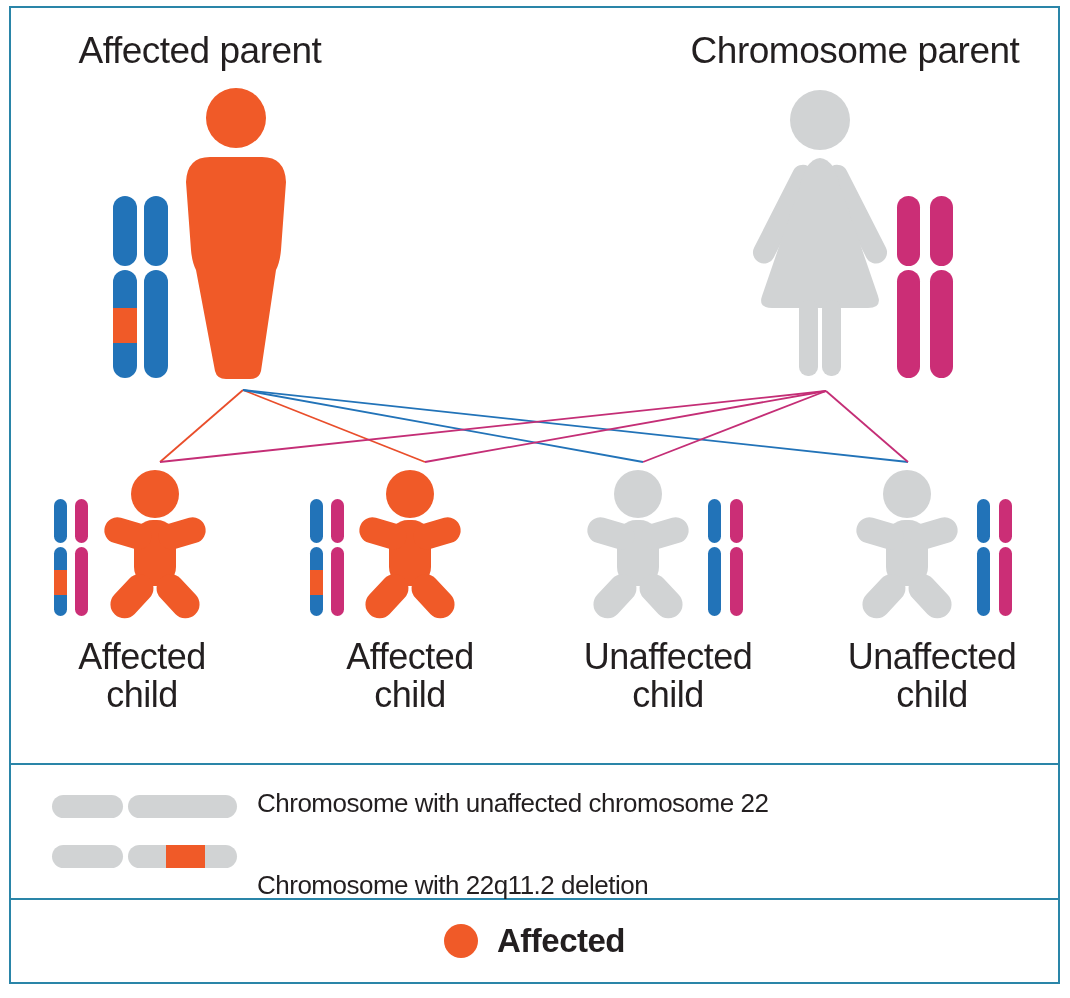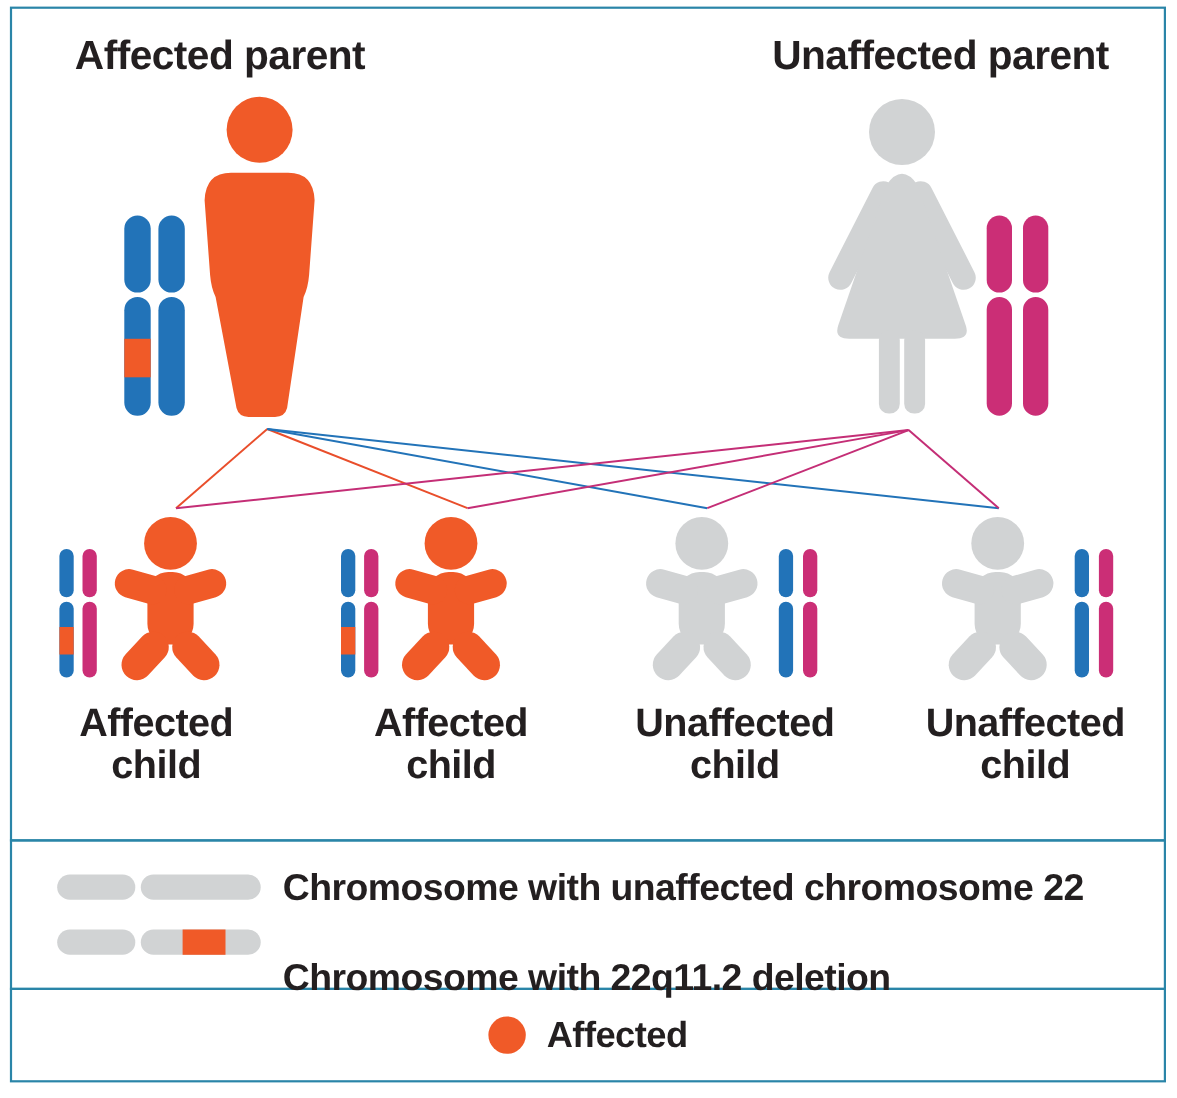--- a/index.html
+++ b/index.html
@@ -5,26 +5,26 @@
   html,body{margin:0;padding:0;background:#fff;}
   body{
     width:1070px;height:998px;position:relative;overflow:hidden;
     font-family:"Liberation Sans", sans-serif;color:#231F20;
   }
   .box{position:absolute;border:2px solid #2A85A8;background:transparent;box-sizing:border-box;}
   #box-main{left:9px;top:6px;width:1051px;height:759px;}
   #box-legend{left:9px;top:763px;width:1051px;height:137px;}
   #box-footer{left:9px;top:898px;width:1051px;height:86px;display:flex;align-items:center;justify-content:center;gap:19px;}
   svg.layer{position:absolute;left:0;top:0;z-index:2;pointer-events:none;}
-  .txt{position:absolute;z-index:3;font-weight:700;}
+  .txt{position:absolute;z-index:3;font-weight:400;}
   .parent-title{top:30px;width:330px;text-align:center;font-size:37px;letter-spacing:-0.5px;}
   #title-affected{left:35px;}
   #title-unaffected{left:690px;}
   .child-label{top:638px;width:240px;text-align:center;font-size:36px;line-height:1.06;white-space:pre-line;letter-spacing:-0.5px;}
-  .legend-label{left:257px;font-size:34px;line-height:1;letter-spacing:-0.5px;}
+  .legend-label{left:257px;font-size:26px;line-height:1;letter-spacing:-0.5px;}
   #legend-row1{top:790px;}
   #legend-row2{top:840px;margin-top:32px;}
   .footer-dot{width:34px;height:34px;border-radius:50%;background:#F05A28;flex:0 0 auto;}
   .footer-label{font-size:33px;font-weight:700;letter-spacing:-0.5px;}
 </style>
 </head>
 <body>
 
 <div class="box" id="box-main"></div>
 <div class="box" id="box-legend"></div>
@@ -142,21 +142,21 @@
     <rect x="128" y="795" width="109" height="23" rx="11.5"></rect>
   </g>
   <g fill="#D1D3D4">
     <rect x="52" y="845" width="71" height="23" rx="11.5"></rect>
     <rect x="128" y="845" width="109" height="23" rx="11.5"></rect>
     <rect x="166" y="845" width="39" height="23" fill="#F05A28"></rect>
   </g>
 </svg>
 
 <div class="txt parent-title" id="title-affected">Affected parent</div>
-<div class="txt parent-title" id="title-unaffected">Unaffected parent</div>
+<div class="txt parent-title" id="title-unaffected">Chromosome parent</div>
 
 <div class="txt child-label" style="left:22px;">Affected
 child</div>
 <div class="txt child-label" style="left:290px;">Affected
 child</div>
 <div class="txt child-label" style="left:548px;">Unaffected
 child</div>
 <div class="txt child-label" style="left:812px;">Unaffected
 child</div>
 

